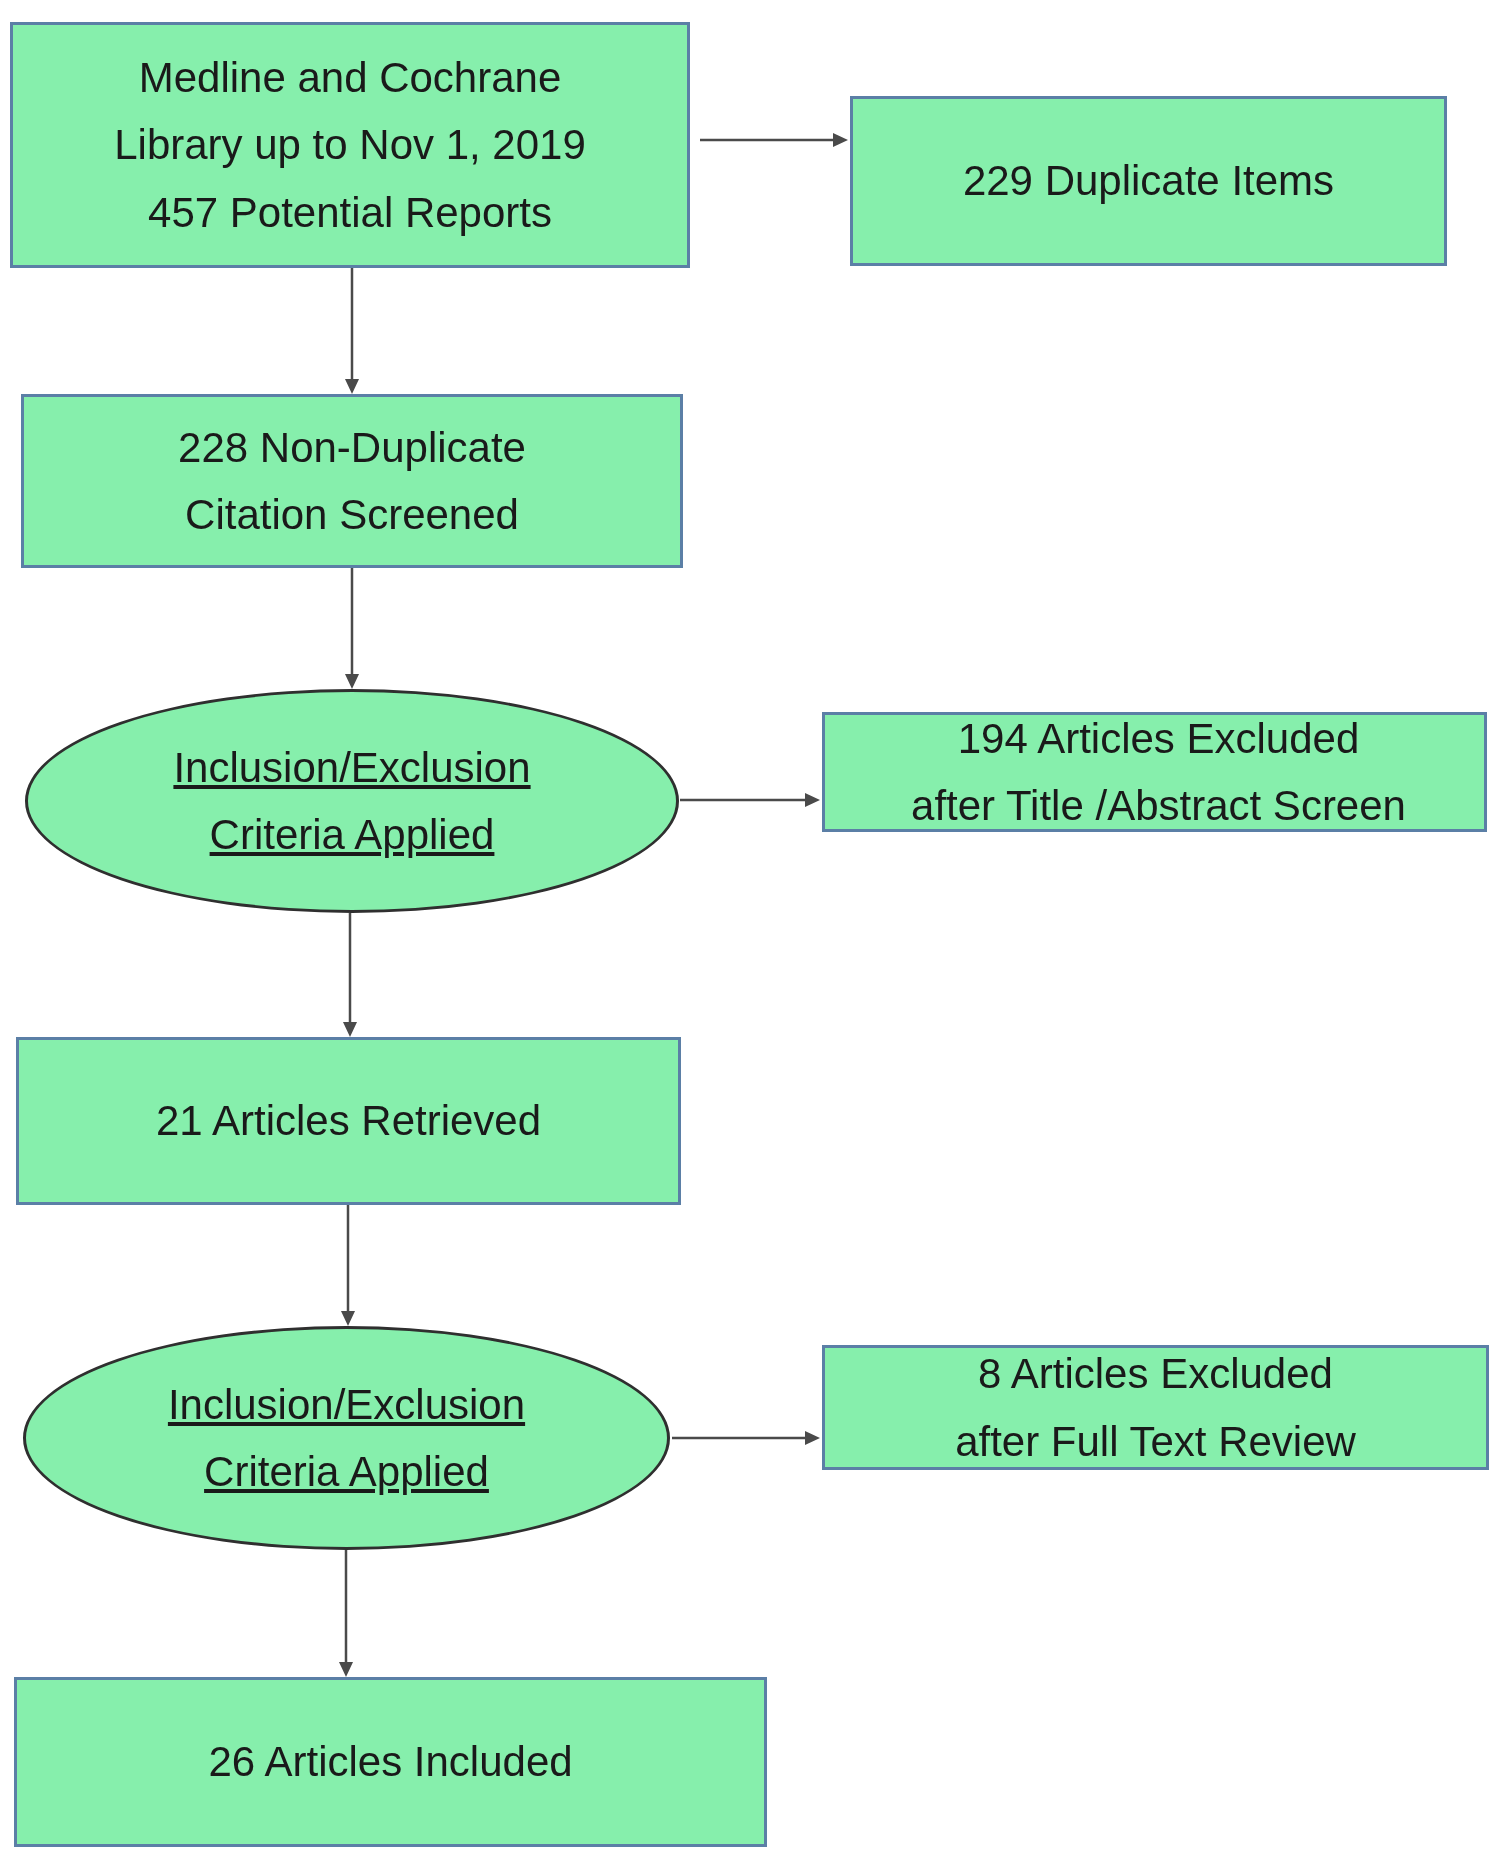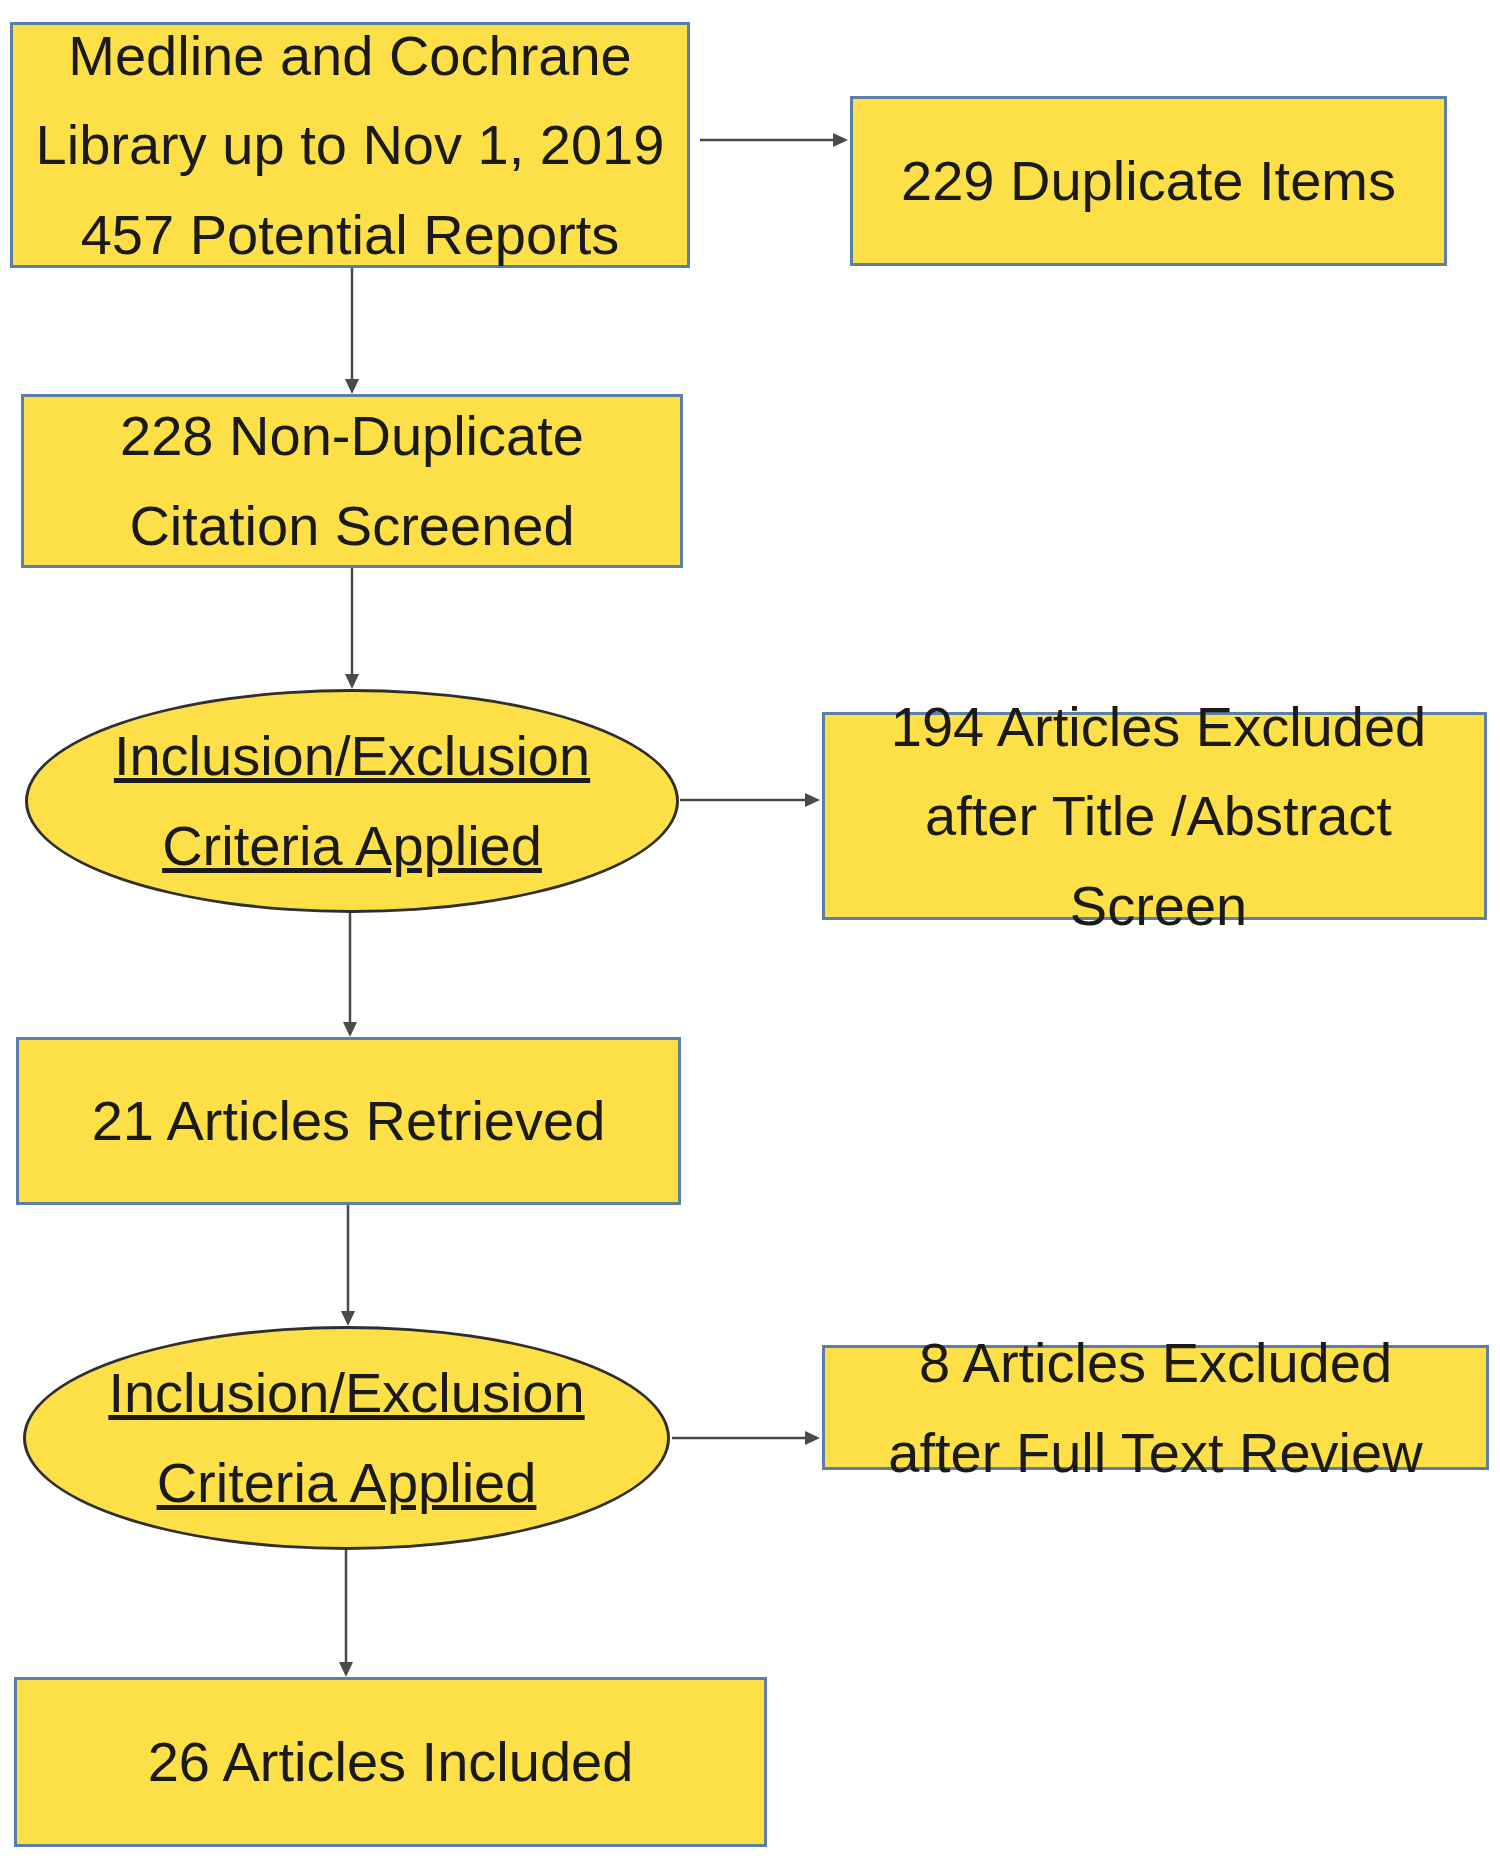--- a/index.html
+++ b/index.html
@@ -15,24 +15,24 @@
     font-family: "Liberation Sans", sans-serif;
     color: var(--text, #1a1a1a);
     overflow: hidden;
   }
   .node {
     position: absolute;
     display: flex;
     align-items: center;
     justify-content: center;
     text-align: center;
-    font-size: 56px;
+    font-size: 42px;
     line-height: 1.6;
     white-space: pre-line;
-    background: #fde047;
+    background: #86efac;
     box-sizing: border-box;
     z-index: 2;
   }
   .rect {
     border: 3px solid var(--box-border, #5b7fa6);
   }
   .ellipse {
     border: 3px solid var(--ellipse-border, #2f2f2f);
     border-radius: 50%;
     text-decoration: underline;
@@ -112,21 +112,21 @@
   <div class="node rect" style="left:21px; top:394px; width:662px; height:174px;justify-content:center;">
     <span>228 Non-Duplicate
 Citation Screened</span>
   </div>
 
   <div class="node ellipse" style="left:25px; top:689px; width:654px; height:224px;">
     <span>Inclusion/Exclusion
 Criteria Applied</span>
   </div>
 
-  <div class="node rect" style="left:822px; top:712px; width:665px; height:208px;padding-left:8px;">
+  <div class="node rect" style="left:822px; top:712px; width:665px; height:120px;padding-left:8px;">
     <span>194 Articles Excluded
 after Title /Abstract Screen</span>
   </div>
 
   <div class="node rect" style="left:16px; top:1037px; width:665px; height:168px;">
     <span>21 Articles Retrieved</span>
   </div>
 
   <div class="node ellipse" style="left:23px; top:1326px; width:647px; height:224px;">
     <span>Inclusion/Exclusion

